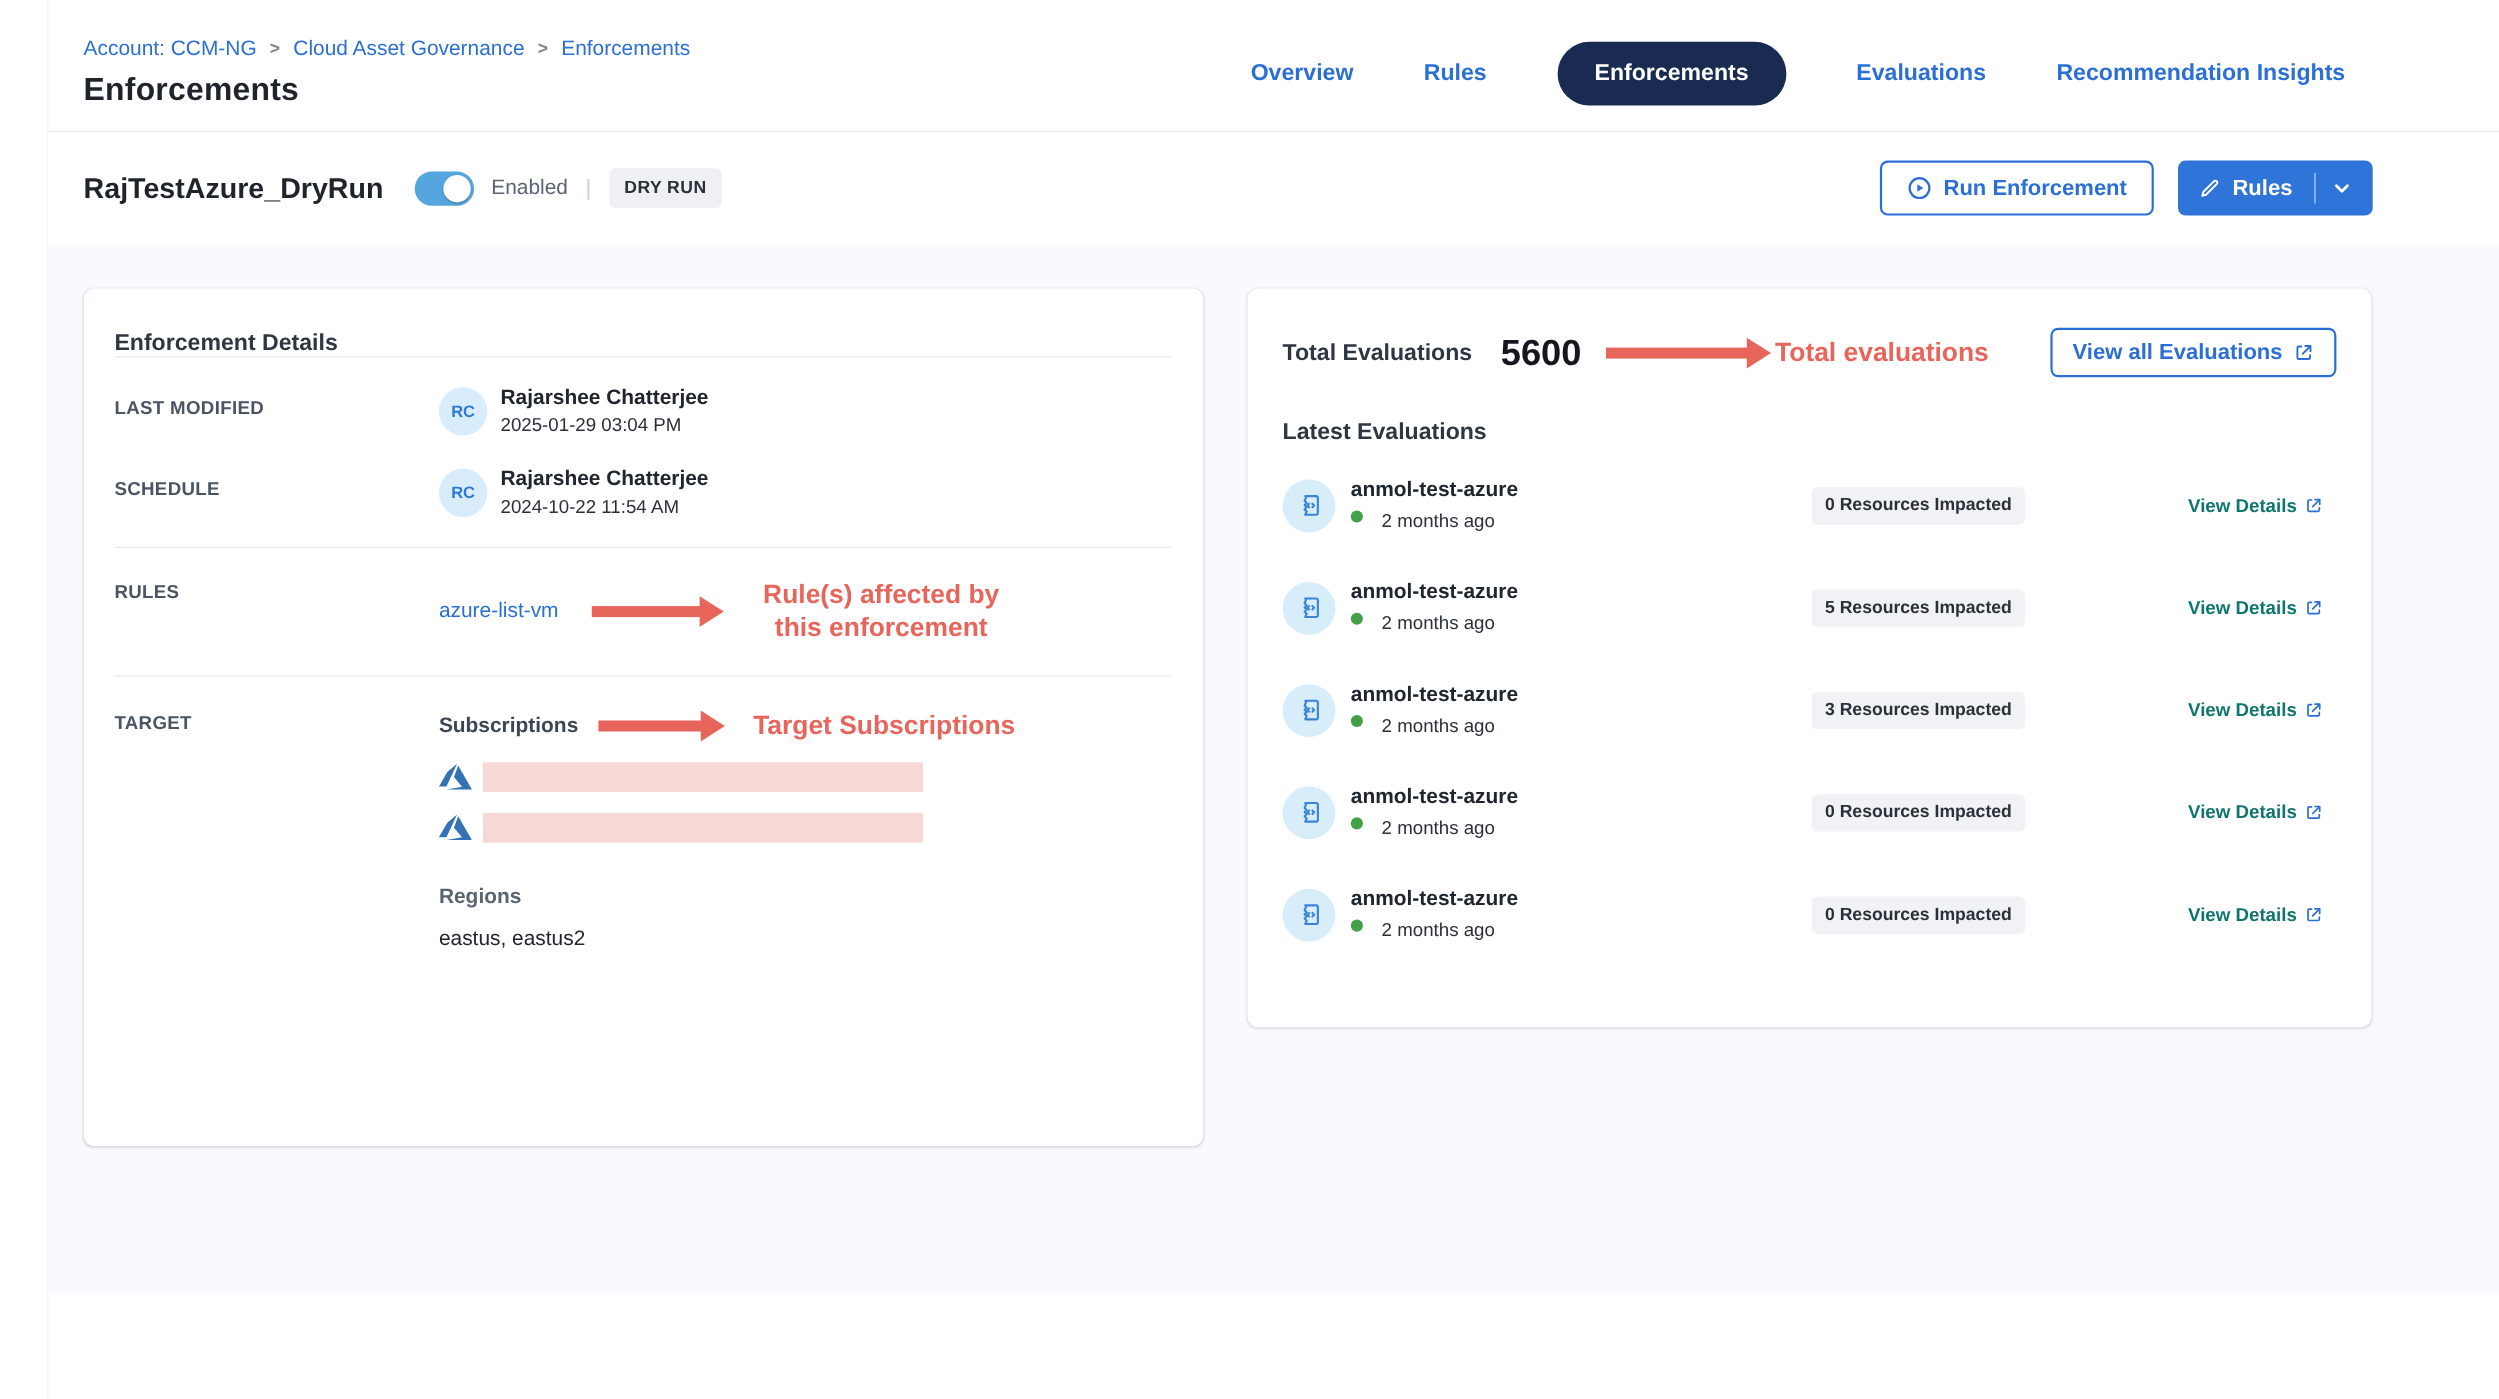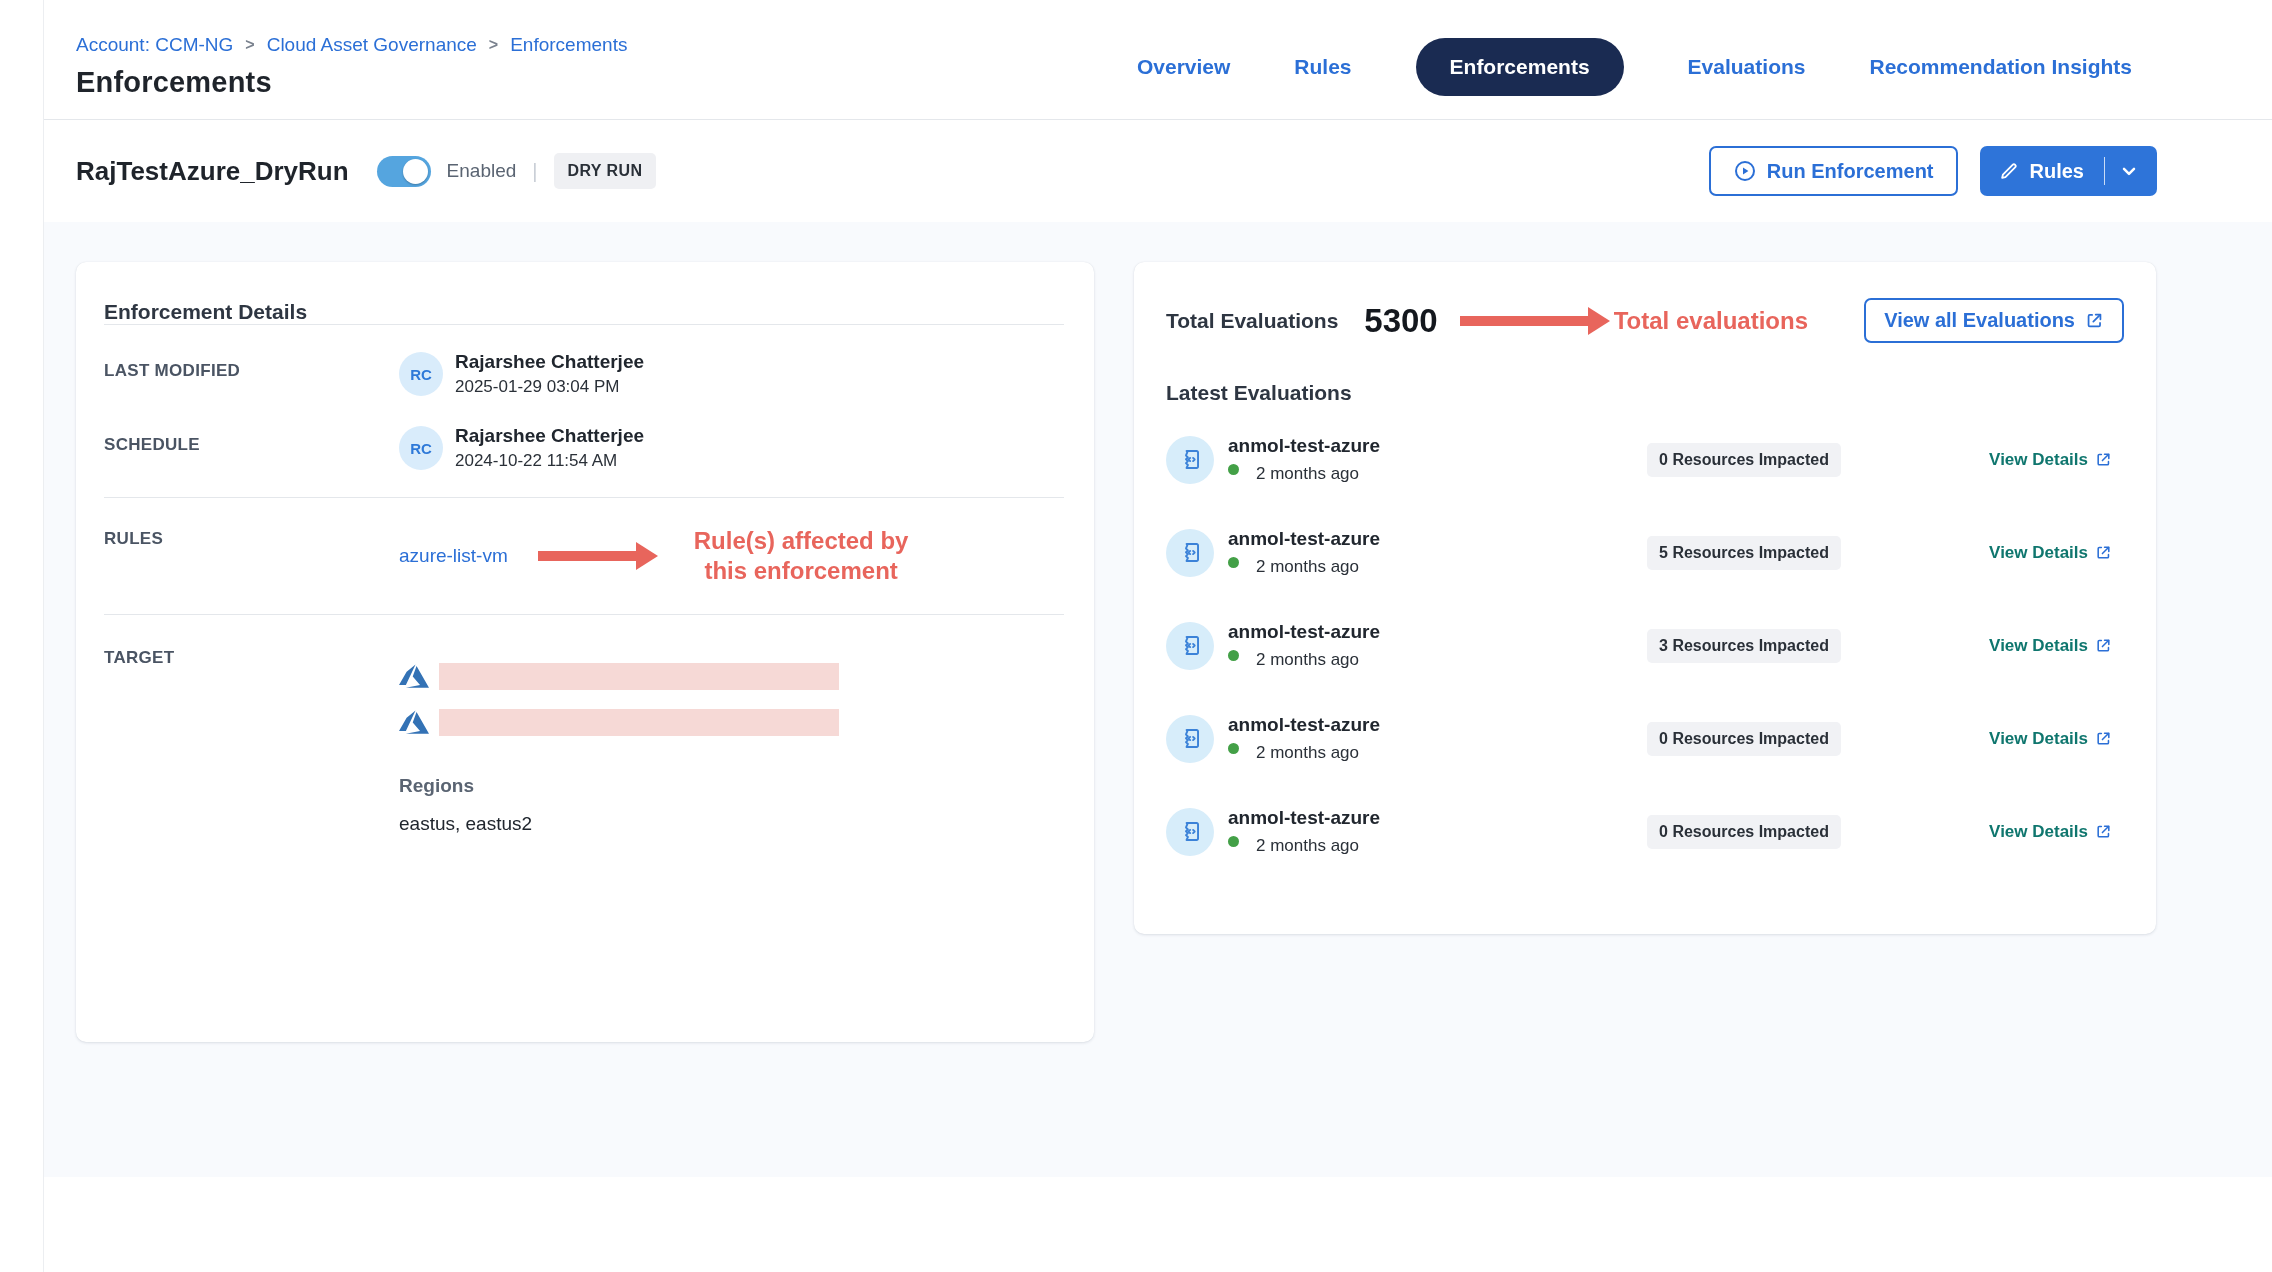--- a/index.html
+++ b/index.html
@@ -190,20 +190,25 @@
             <span>Rule(s) affected by</span><br>
             <span>this enforcement</span>
           </span>
         </div>
       </div>
       <div class="divider"></div>
 
       <div class="detail-row" style="padding-top:30px;">
         <div class="detail-label">TARGET</div>
         <div>
+          <div class="anno-flex" style="gap:18px;">
+            <span class="sub-label">Subscriptions</span>
+            <span class="arrow" style="width:95px; margin-right:28px;"></span>
+            <span class="anno">Target Subscriptions</span>
+          </div>
           <div class="sub-row">
             <span class="icon">
               <svg width="30" height="30" viewBox="0 0 24 24">
                   <path fill="#3372B5" d="M5.483 21.3H24L14.025 4.013l-3.038 8.347 5.836 6.938L5.483 21.3zM13.23 2.7L6.105 8.677 0 19.253h5.505v.001L13.23 2.7z"></path>
                 </svg>
             </span>
             <span class="redacted-bar"></span>
           </div>
           <div class="sub-row">
             <span class="icon">
@@ -215,21 +220,21 @@
           </div>
           <div class="regions-label">Regions</div>
           <div class="regions-value">eastus, eastus2</div>
         </div>
       </div>
     </div>
 
     <div class="card eval-card">
       <div class="total-row" style="padding-left:10px;">
         <span class="total-label">Total Evaluations</span>
-        <span class="total-value">5300</span>
+        <span class="total-value">5600</span>
         <span class="arrow" style="width:130px; margin:0 24px 0 22px;"></span>
         <span class="anno">Total evaluations</span>
         <div class="toolbar-spacer"></div>
         <button class="btn-view-all">
           <span>View all Evaluations</span>
           <span class="icon">
             <svg width="19" height="19" viewBox="0 0 24 24" fill="none" stroke="#2B6FD6" stroke-width="2.2" stroke-linecap="round" stroke-linejoin="round">
                 <path d="M9 5H6a1.5 1.5 0 0 0-1.5 1.5V18A1.5 1.5 0 0 0 6 19.5h11.5A1.5 1.5 0 0 0 19 18v-3"></path>
                 <path d="M13.5 4.5H19.5V10.5"></path>
                 <path d="M19 5l-8.5 8.5"></path>

